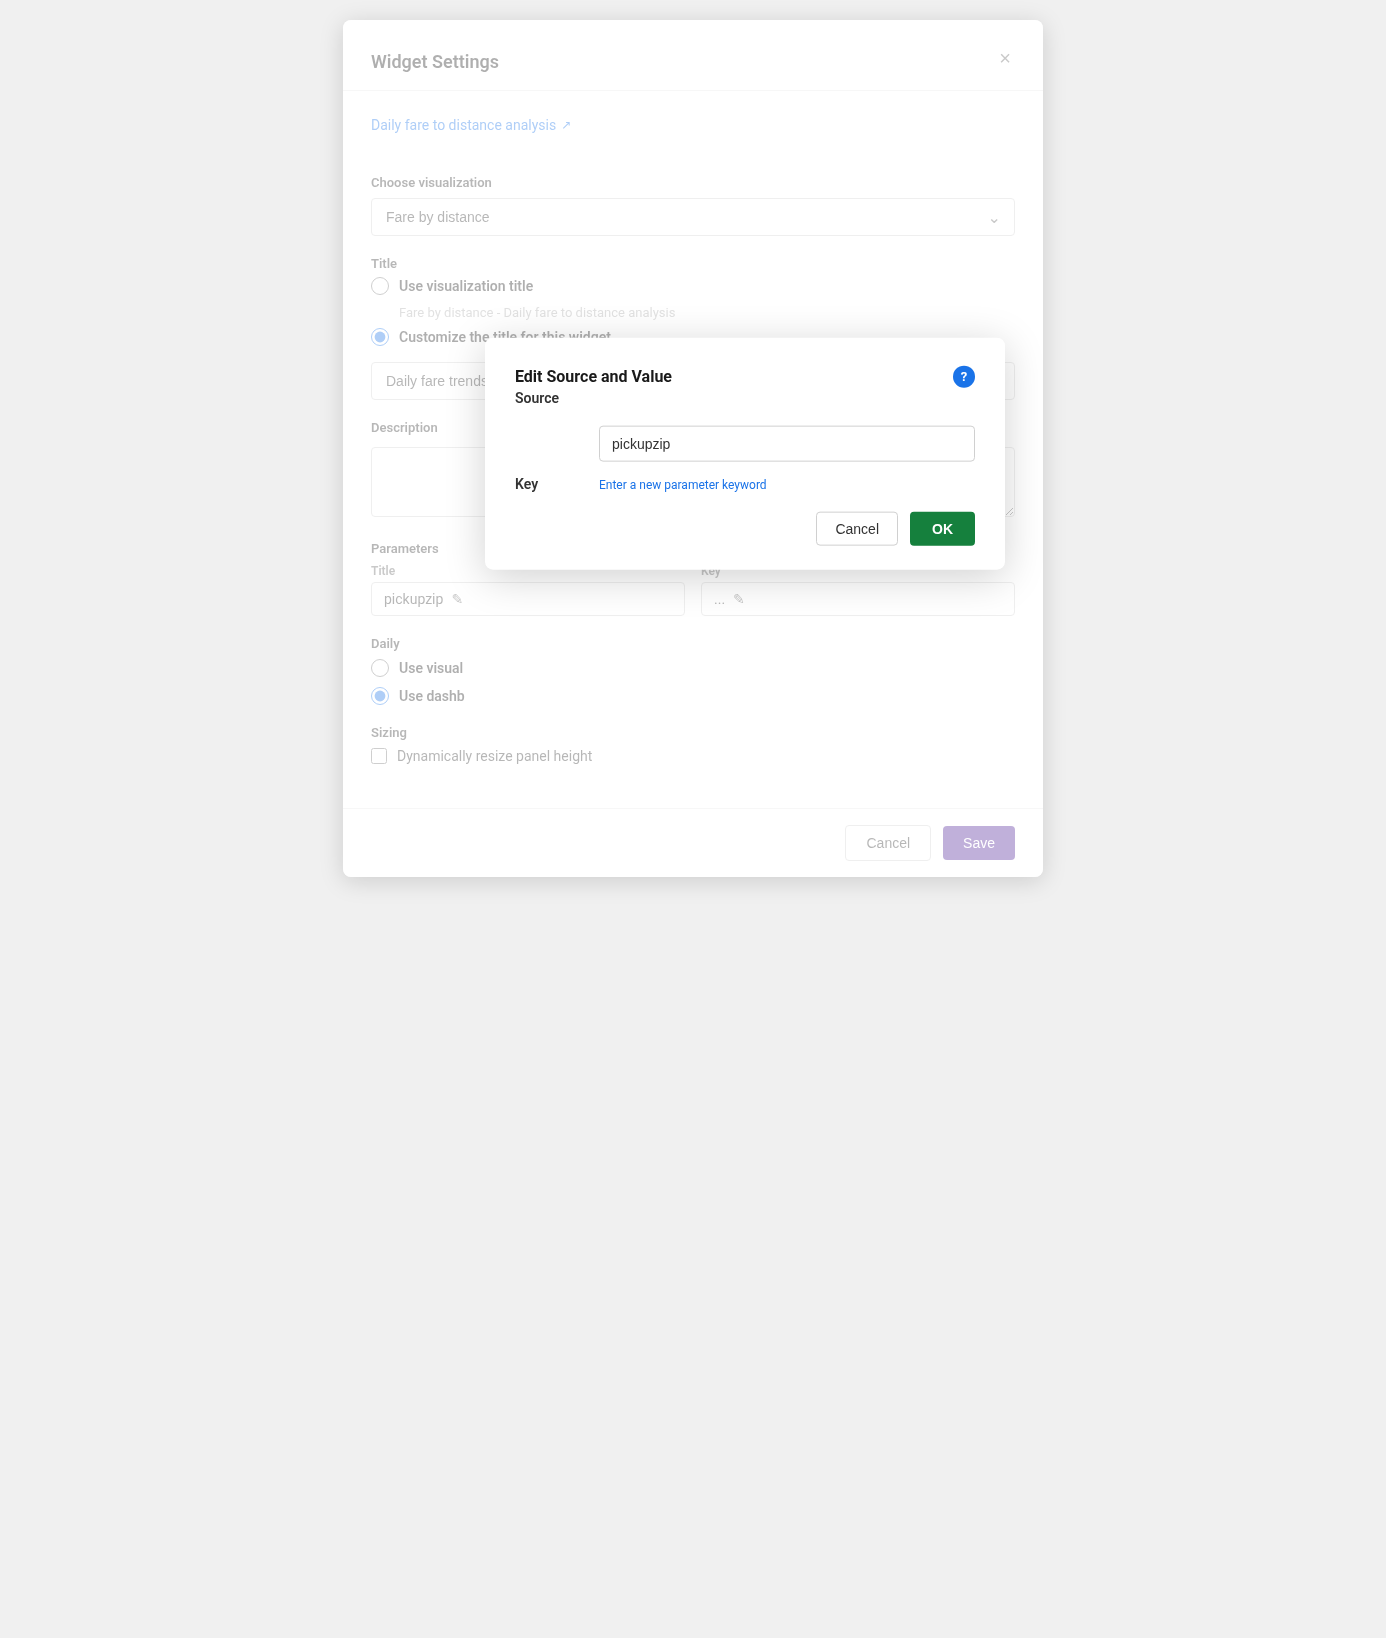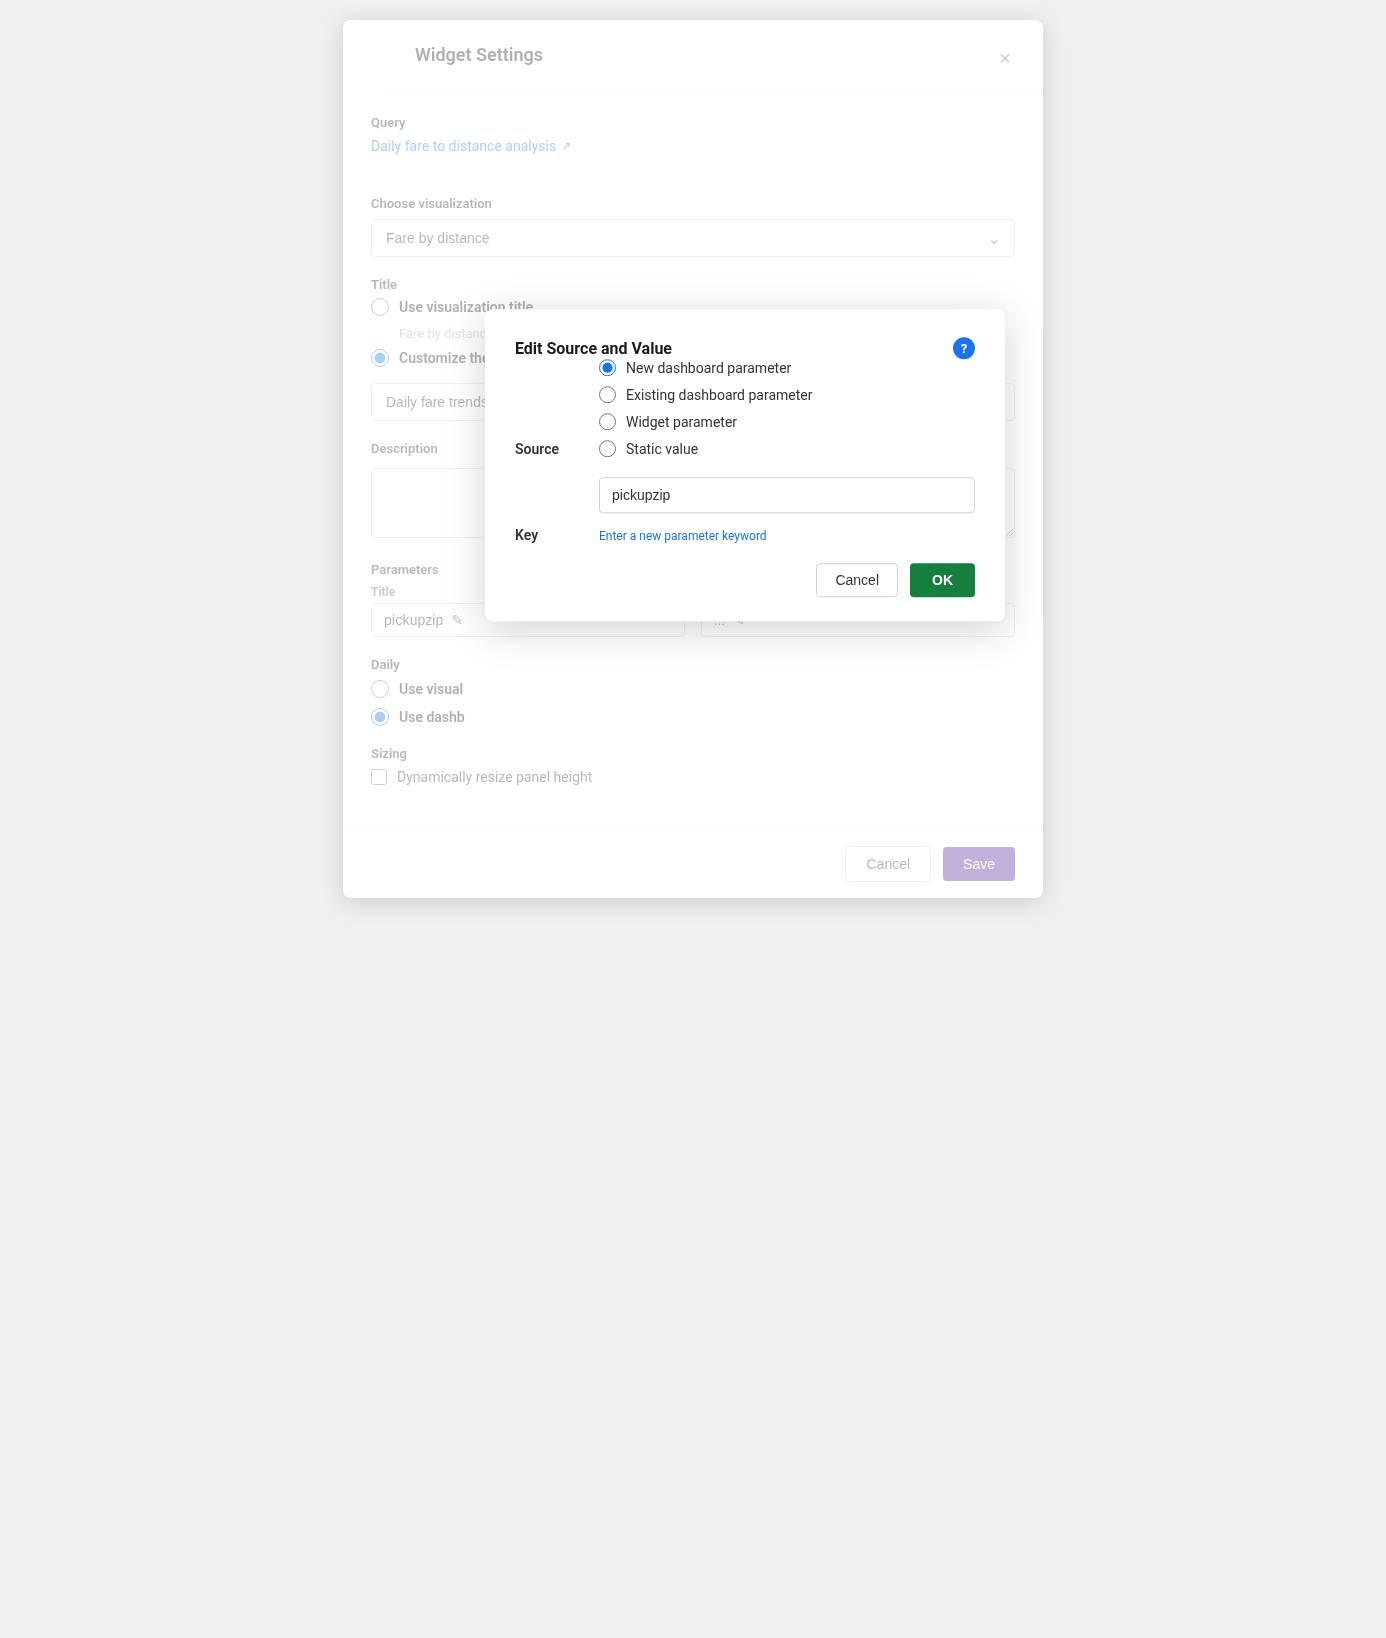--- a/index.html
+++ b/index.html
@@ -17,24 +17,23 @@
       border-radius: 8px;
       width: 700px;
       box-shadow: 0 4px 24px rgba(0,0,0,0.15);
       position: relative;
       overflow: hidden;
     }
     
     .modal-header {
       display: flex;
       justify-content: space-between;
-      align-items: flex-start;
+      align-items: flex-end;
       padding: 24px 28px 18px;
       border-bottom: 1px solid #e8e8e8;
-      margin-left: 44px;
     }
     .modal-header h1 {
       font-size: 18px;
       font-weight: 600;
       color: #1a1a1a;
     }
     .close-btn {
       background: none;
       border: none;
       cursor: pointer;
@@ -346,21 +345,20 @@
 <div class="modal-outer">
 
   <div class="modal-header">
     <h1>Widget Settings</h1>
     <button class="close-btn">×</button>
   </div>
 
   <div class="modal-body">
 
     <div class="form-section">
-      <div class="section-label">Query</div>
       <a class="query-link" href="#">
         <span>Daily fare to distance analysis</span>
         <span class="ext-icon">↗</span>
       </a>
     </div>
 
     <div class="form-section">
       <div class="section-label">Choose visualization</div>
       <div class="dropdown-wrapper">
         <select>
@@ -444,38 +442,20 @@
   <div class="overlay"></div>
 
   <div class="inner-dialog">
     <div class="inner-dialog-header">
       <span class="inner-dialog-title">Edit Source and Value</span>
       <div class="help-icon">?</div>
     </div>
 
     <div class="inner-dialog-row">
       <div class="inner-dialog-label">Source</div>
-      <div class="source-options">
-        <label class="source-option">
-          <input type="radio" name="source-choice" checked="" style="">
-          <span class="source-option-label">New dashboard parameter</span>
-        </label>
-        <label class="source-option">
-          <input type="radio" name="source-choice" style="">
-          <span class="source-option-label">Existing dashboard parameter</span>
-        </label>
-        <label class="source-option">
-          <input type="radio" name="source-choice" style="">
-          <span class="source-option-label">Widget parameter</span>
-        </label>
-        <label class="source-option">
-          <input type="radio" name="source-choice" style="">
-          <span class="source-option-label">Static value</span>
-        </label>
-      </div>
     </div>
 
     <div class="inner-dialog-row">
       <div class="inner-dialog-label">Key</div>
       <div class="key-input-wrapper">
         <input type="text" class="key-input" value="pickupzip" style="">
         <div class="key-hint">Enter a new parameter keyword</div>
       </div>
     </div>
 

